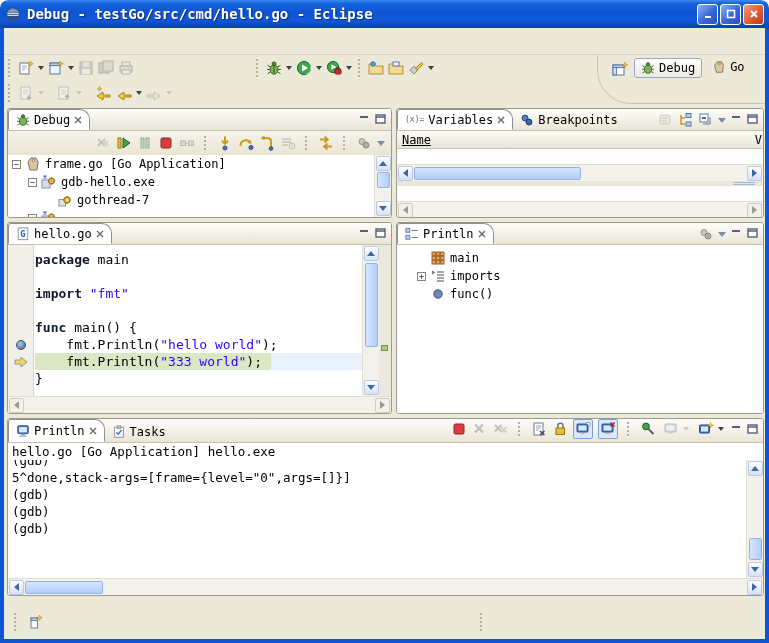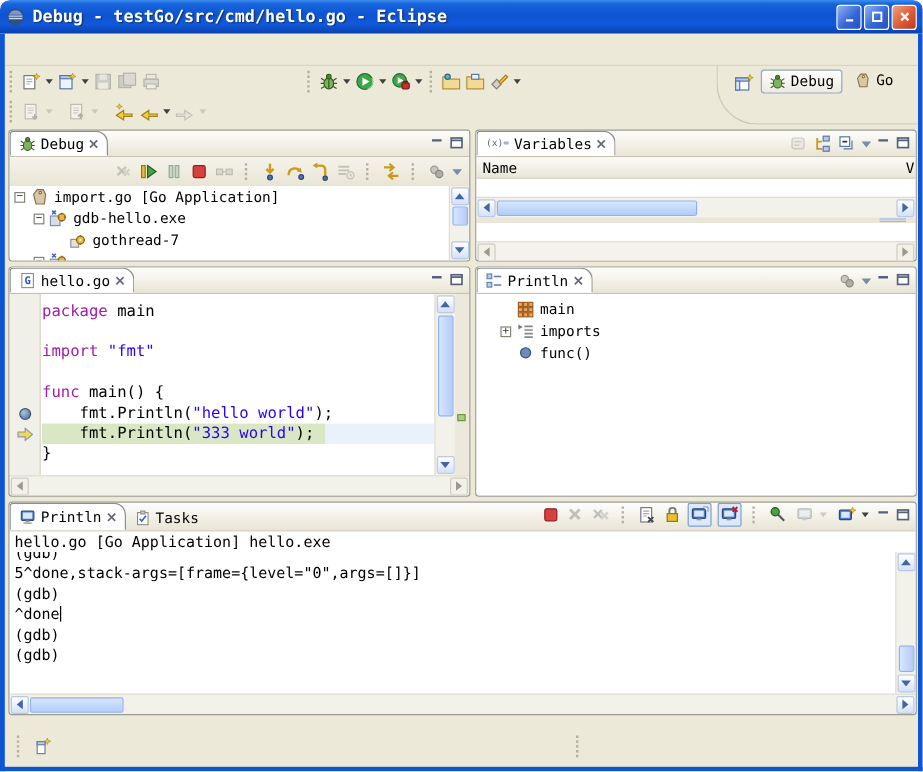--- a/index.html
+++ b/index.html
@@ -75,21 +75,21 @@
   .vscroll{position:absolute;width:17px;background:#F2F1EA;border-left:1px solid #E0DED0;
     display:flex;flex-direction:column;align-items:center;padding:1px;}
   .hscroll{position:absolute;height:17px;background:#F2F1EA;border-top:1px solid #E0DED0;
     display:flex;align-items:center;padding:1px;}
   .thumb-v{width:13px;background:linear-gradient(90deg,#D8E6FE,#B2CCF9);
     border:1px solid #90B1EE;border-radius:2px;}
   .thumb-h{height:13px;background:linear-gradient(180deg,#D8E6FE,#B2CCF9);
     border:1px solid #90B1EE;border-radius:2px;}
   
   .code-line{height:17px;line-height:17px;font-size:13px;white-space:pre;}
-  .kw{color:#a21caf;font-weight:normal;} .str{color:#2A00FF;} .pl{color:#000;}
+  .kw{color:#0f172a;font-weight:bold;} .str{color:#2A00FF;} .pl{color:#000;}
   .cur-line{background:linear-gradient(90deg,#D9E7C4 0,#D9E7C4 236px,#E9F2FC 236px);}
   
   .con-line{height:17px;line-height:17px;font-size:12.5px;white-space:pre;}
   .caret{display:inline-block;width:1px;height:13px;background:#000;vertical-align:-2px;}
   .statusbar{position:absolute;left:4px;right:4px;bottom:4px;height:35px;background:#ECE9D8;
     display:flex;align-items:center;padding:0 6px;gap:6px;}
 </style>
 </head>
 <body>
 
@@ -358,21 +358,21 @@
       </div>
       <div style="position:absolute;top:46px;left:0;right:17px;bottom:0;background:#FFF;overflow:hidden;">
           <div class="tree-row" style="padding-left: 4px;">
             <span class="exp">−</span>
             <span>
               <svg class="i16" viewBox="0 0 16 16">
                 <path d="M6 2 h5 l2 4 -1 8 H5 L3 6 Z" fill="#D8C8A8" stroke="#8A7048"></path>
                 <circle cx="8.5" cy="4.5" r="1.1" fill="#FFF" stroke="#8A7048"></circle>
               </svg>
             </span>
-            <span>import.go [Go Application]</span>
+            <span>frame.go [Go Application]</span>
           </div>
           <div class="tree-row" style="padding-left: 20px;">
             <span class="exp">−</span>
             <span>
               <svg class="i16" viewBox="0 0 16 16">
                 <rect x="1" y="6" width="8" height="8" fill="#D8DCE4" stroke="#8090A8"></rect>
                 <circle cx="10.5" cy="7" r="3" fill="#E8B93C" stroke="#8A6A1A"></circle>
                 <path d="M10.5 3.2 v1.4 M10.5 9.4 v1.4 M7.3 7 h1.4 M12.3 7 h1.4" stroke="#8A6A1A" stroke-width="1.2"></path>
                 <path d="M2.5 1.5 l3 3 M5.5 1.5 l-3 3" stroke="#3A68C8" stroke-width="1.3"></path>
               </svg>
@@ -416,20 +416,27 @@
 
     <div class="view" id="view-variables" style="left:392px;top:4px;width:368px;height:110px;">
       <div class="vtabbar">
         <div class="vtab active">
           <span style="font-size:8px;color:#5A6A92;">(x)=</span>
           <span>Variables</span>
           <svg width="8" height="8">
               <path d="M1 1 l6 6 M7 1 l-6 6" stroke="#667" stroke-width="1.4"></path>
             </svg>
         </div>
+        <div class="vtab">
+          <svg class="i14" viewBox="0 0 14 14">
+              <circle cx="5" cy="5" r="3" fill="#4A80C8" stroke="#2A5088"></circle>
+              <circle cx="9" cy="9" r="3" fill="#3A68A8" stroke="#1A3868"></circle>
+            </svg>
+          <span>Breakpoints</span>
+        </div>
         <div class="vtoolbar">
           <svg class="i16" viewBox="0 0 16 16" style="opacity:.45">
               <rect x="2" y="3" width="10" height="9" rx="2" fill="#E0E0D8" stroke="#98988E"></rect>
               <path d="M4 6 h6 M4 9 h4" stroke="#98988E"></path>
             </svg>
           <svg class="i16" viewBox="0 0 16 16">
               <path d="M3 3 v9 h4 M3 6 h4" stroke="#C89820" fill="none" stroke-width="1.5"></path>
               <rect x="8" y="1.5" width="5" height="4" fill="#B8CCE8" stroke="#5878A8"></rect>
               <rect x="8" y="10" width="5" height="4" fill="#B8CCE8" stroke="#5878A8"></rect>
             </svg>
@@ -444,21 +451,21 @@
           <svg class="i14" viewBox="0 0 14 14">
               <path d="M2 4 h8" stroke="#55607A" stroke-width="2"></path>
             </svg>
           <svg class="i14" viewBox="0 0 14 14">
               <rect x="2" y="2" width="9" height="8" fill="#FFF" stroke="#55607A" stroke-width="1.4"></rect>
               <path d="M2 4 h9" stroke="#55607A" stroke-width="1.4"></path>
             </svg>
         </div>
       </div>
       <div style="position:absolute;top:22px;left:0;right:0;height:18px;background:linear-gradient(180deg,#FBFAF6,#E9E6D8);border-bottom:1px solid #C8C4B4;font-size:12px;">
-        <span style="position:absolute;left:5px;top:2px;">Name</span>
+        <span style="position:absolute;left:5px;top:2px;text-decoration:underline;">Name</span>
         <span style="position:absolute;right:1px;top:2px;">V</span>
       </div>
       <div style="position:absolute;top:40px;left:0;right:0;height:15px;background:#FFF;"></div>
       <div class="hscroll" style="top:55px;left:0;right:0;">
         <span class="sbtn">
             <span class="tri l"></span>
           </span>
         <span class="thumb-h" style="width:167px;margin-left:1px;"></span>
         <span class="sbtn" style="margin-left:auto;">
             <span class="tri r"></span>
@@ -716,21 +723,20 @@
             </svg>
         </div>
       </div>
       <div style="position:absolute;top:24px;left:0;right:0;height:17px;background:#FFF;padding:1px 4px;font-size:12.5px;white-space:pre;">hello.go [Go Application] hello.exe</div>
       <div style="position:absolute;top:41px;left:0;right:17px;bottom:17px;background:#FFF;overflow:hidden;padding-left:4px;">
           <div style="height: 9px; overflow: hidden;">
             <div class="con-line" style="margin-top: -8px;">(gdb) </div>
           </div>
           <div class="con-line">5^done,stack-args=[frame={level="0",args=[]}]</div>
           <div class="con-line">(gdb) </div>
-          <div class="con-line">^done<span class="caret"></span></div>
           <div class="con-line">(gdb) </div>
           <div class="con-line">(gdb) </div>
         </div>
       <div class="vscroll" style="top:41px;right:0;bottom:17px;">
         <span class="sbtn">
             <span class="tri u"></span>
           </span>
         <span class="thumb-v" style="height:22px;margin-top:auto;"></span>
         <span class="sbtn" style="margin-top:2px;">
             <span class="tri d"></span>

